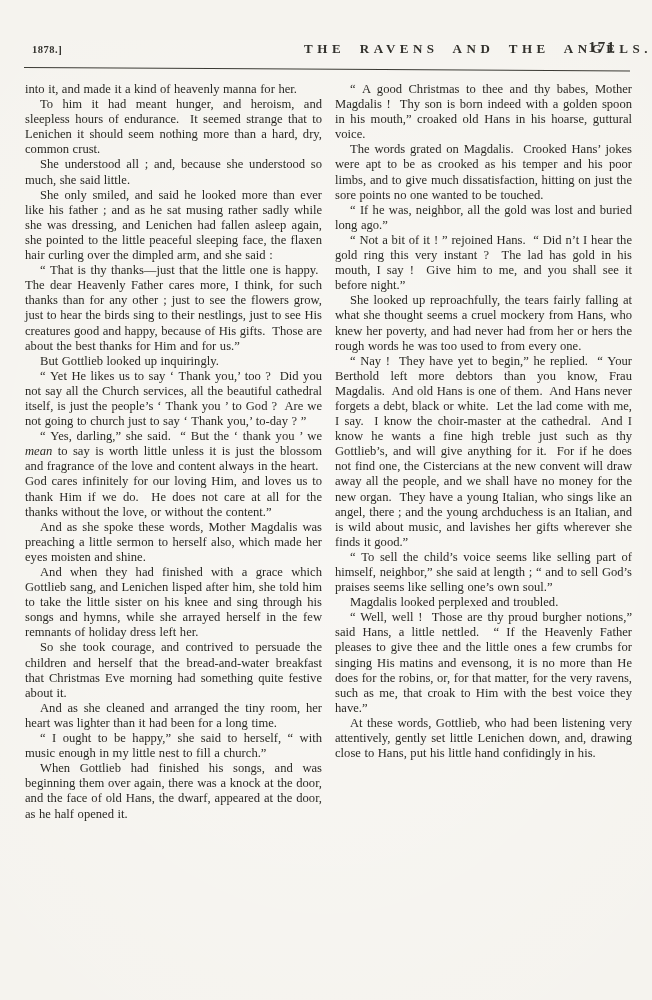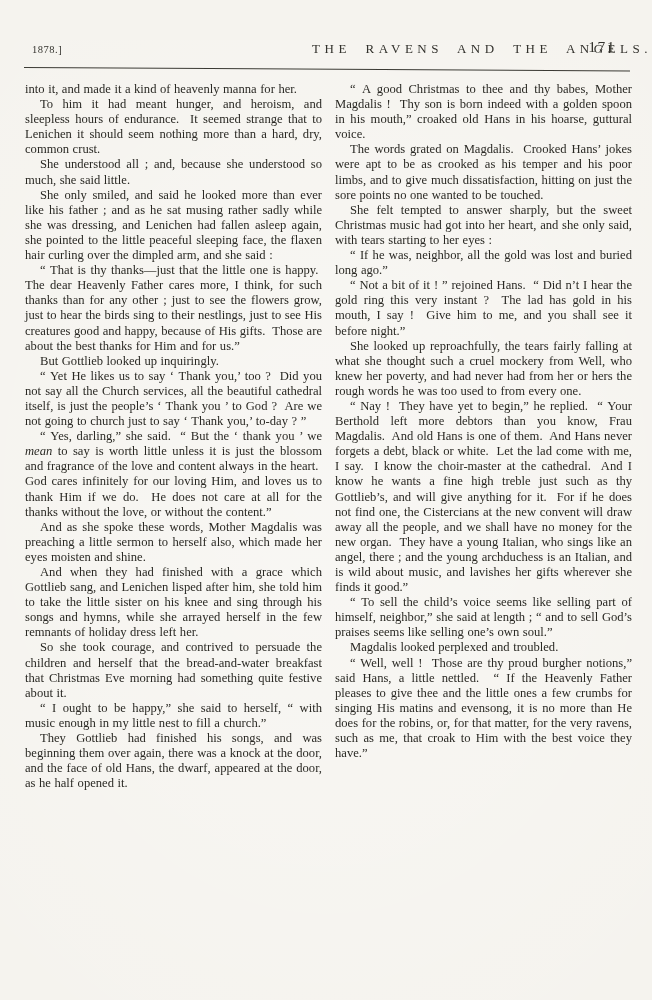--- a/index.html
+++ b/index.html
@@ -17,20 +17,21 @@
     position:relative;width:652px;height:1000px;
     background:
       radial-gradient(ellipse 140% 120% at 50% 45%, rgba(255,255,255,0.35) 0%, rgba(255,255,255,0) 55%),
       radial-gradient(ellipse 120% 120% at 50% 50%, rgba(0,0,0,0) 70%, rgba(90,80,60,0.07) 100%),
       var(--paper);
   }
   .header{
     position:relative;
     height:26px;
     margin-top:40px;
+    font-weight:bold;
   }
   .edition-year{
     position:absolute;left:32px;top:4px;
     font-size:10.5px;letter-spacing:0.5px;color:#33322d;
   }
   .running-title{
     position:absolute;left:0;right:0;top:1px;
     text-align:right;
     font-size:13px;letter-spacing:4.5px;word-spacing:7px;
     color:#32312c;
@@ -81,29 +82,30 @@
         <p class="indent">To him it had meant hunger, and heroism, and sleepless hours of endurance.&nbsp; It seemed strange that to Lenichen it should seem nothing more than a hard, dry, common crust.</p>
         <p class="indent">She understood all&nbsp;; and, because she understood so much, she said little.</p>
         <p class="indent">She only smiled, and said he looked more than ever like his father&nbsp;; and as he sat musing rather sadly while she was dressing, and Lenichen had fallen asleep again, she pointed to the little peaceful sleeping face, the flaxen hair curling over the dimpled arm, and she said&nbsp;:</p>
         <p class="indent">“&nbsp;That is thy thanks—just that the little one is happy.&nbsp; The dear Heavenly Father cares more, I think, for such thanks than for any other&nbsp;; just to see the flowers grow, just to hear the birds sing to their nestlings, just to see His creatures good and happy, because of His gifts.&nbsp; Those are about the best thanks for Him and for us.”</p>
         <p class="indent">But Gottlieb looked up inquiringly.</p>
         <p class="indent">“&nbsp;Yet He likes us to say ‘&nbsp;Thank you,’ too&nbsp;?&nbsp; Did you not say all the Church services, all the beautiful cathedral itself, is just the people’s ‘&nbsp;Thank you&nbsp;’ to God&nbsp;?&nbsp; Are we not going to church just to say ‘&nbsp;Thank you,’ to-day&nbsp;?&nbsp;”</p>
         <p class="indent">“&nbsp;Yes, darling,” she said.&nbsp; “&nbsp;But the ‘&nbsp;thank you&nbsp;’ we <em>mean</em> to say is worth little unless it is just the blossom and fragrance of the love and content always in the heart.&nbsp; God cares infinitely for our loving Him, and loves us to thank Him if we do.&nbsp; He does not care at all for the thanks without the love, or without the content.”</p>
         <p class="indent">And as she spoke these words, Mother Magdalis was preaching a little sermon to herself also, which made her eyes moisten and shine.</p>
         <p class="indent">And when they had finished with a grace which Gottlieb sang, and Lenichen lisped after him, she told him to take the little sister on his knee and sing through his songs and hymns, while she arrayed herself in the few remnants of holiday dress left her.</p>
         <p class="indent">So she took courage, and contrived to persuade the children and herself that the bread-and-water breakfast that Christmas Eve morning had something quite festive about it.</p>
+        <p class="indent">And as she cleaned and arranged the tiny room, her heart was lighter than it had been for a long time.</p>
         <p class="indent">“&nbsp;I ought to be happy,” she said to herself, “&nbsp;with music enough in my little nest to fill a church.”</p>
-        <p class="indent">They Gottlieb had finished his songs, and was beginning them over again, there was a knock at the door, and the face of old Hans, the dwarf, appeared at the door, as he half opened it.</p>
+        <p class="indent">When Gottlieb had finished his songs, and was beginning them over again, there was a knock at the door, and the face of old Hans, the dwarf, appeared at the door, as he half opened it.</p>
       </div>
     <div class="column">
         <p class="indent">“&nbsp;A good Christmas to thee and thy babes, Mother Magdalis&nbsp;!&nbsp; Thy son is born indeed with a golden spoon in his mouth,” croaked old Hans in his hoarse, guttural voice.</p>
         <p class="indent">The words grated on Magdalis.&nbsp; Crooked Hans’ jokes were apt to be as crooked as his temper and his poor limbs, and to give much dissatisfaction, hitting on just the sore points no one wanted to be touched.</p>
-        <p class="indent">She felt tempted to answer sharply, but the sweet Christmas music had got into her heart, and she only said, with tears starting to her eyes&nbsp;:</p>
         <p class="indent">“&nbsp;If he was, neighbor, all the gold was lost and buried long ago.”</p>
         <p class="indent">“&nbsp;Not a bit of it&nbsp;!&nbsp;” rejoined Hans.&nbsp; “&nbsp;Did n’t I hear the gold ring this very instant&nbsp;?&nbsp; The lad has gold in his mouth, I say&nbsp;!&nbsp; Give him to me, and you shall see it before night.”</p>
-        <p class="indent">She looked up reproachfully, the tears fairly falling at what she thought such a cruel mockery from Well, who knew her poverty, and had never had from her or hers the rough words he was too used to from every one.</p>
+        <p class="indent">She looked up reproachfully, the tears fairly falling at what she thought seems a cruel mockery from Hans, who knew her poverty, and had never had from her or hers the rough words he was too used to from every one.</p>
         <p class="indent">“&nbsp;Nay&nbsp;!&nbsp; They have yet to begin,” he replied.&nbsp; “&nbsp;Your Berthold left more debtors than you know, Frau Magdalis.&nbsp; And old Hans is one of them.&nbsp; And Hans never forgets a debt, black or white.&nbsp; Let the lad come with me, I say.&nbsp; I know the choir-master at the cathedral.&nbsp; And I know he wants a fine high treble just such as thy Gottlieb’s, and will give anything for it.&nbsp; For if he does not find one, the Cistercians at the new convent will draw away all the people, and we shall have no money for the new organ.&nbsp; They have a young Italian, who sings like an angel, there&nbsp;; and the young archduchess is an Italian, and is wild about music, and lavishes her gifts wherever she finds it good.”</p>
         <p class="indent">“&nbsp;To sell the child’s voice seems like selling part of himself, neighbor,” she said at length&nbsp;; “&nbsp;and to sell God’s praises seems like selling one’s own soul.”</p>
         <p class="indent">Magdalis looked perplexed and troubled.</p>
         <p class="indent">“&nbsp;Well, well&nbsp;!&nbsp; Those are thy proud burgher notions,” said Hans, a little nettled.&nbsp; “&nbsp;If the Heavenly Father pleases to give thee and the little ones a few crumbs for singing His matins and evensong, it is no more than He does for the robins, or, for that matter, for the very ravens, such as me, that croak to Him with the best voice they have.”</p>
+        <p class="indent">At these words, Gottlieb, who had been listening very attentively, gently set little Lenichen down, and, drawing close to Hans, put his little hand confidingly in his.</p>
       </div>
   </div>
 </div>
 
 </body></html>

